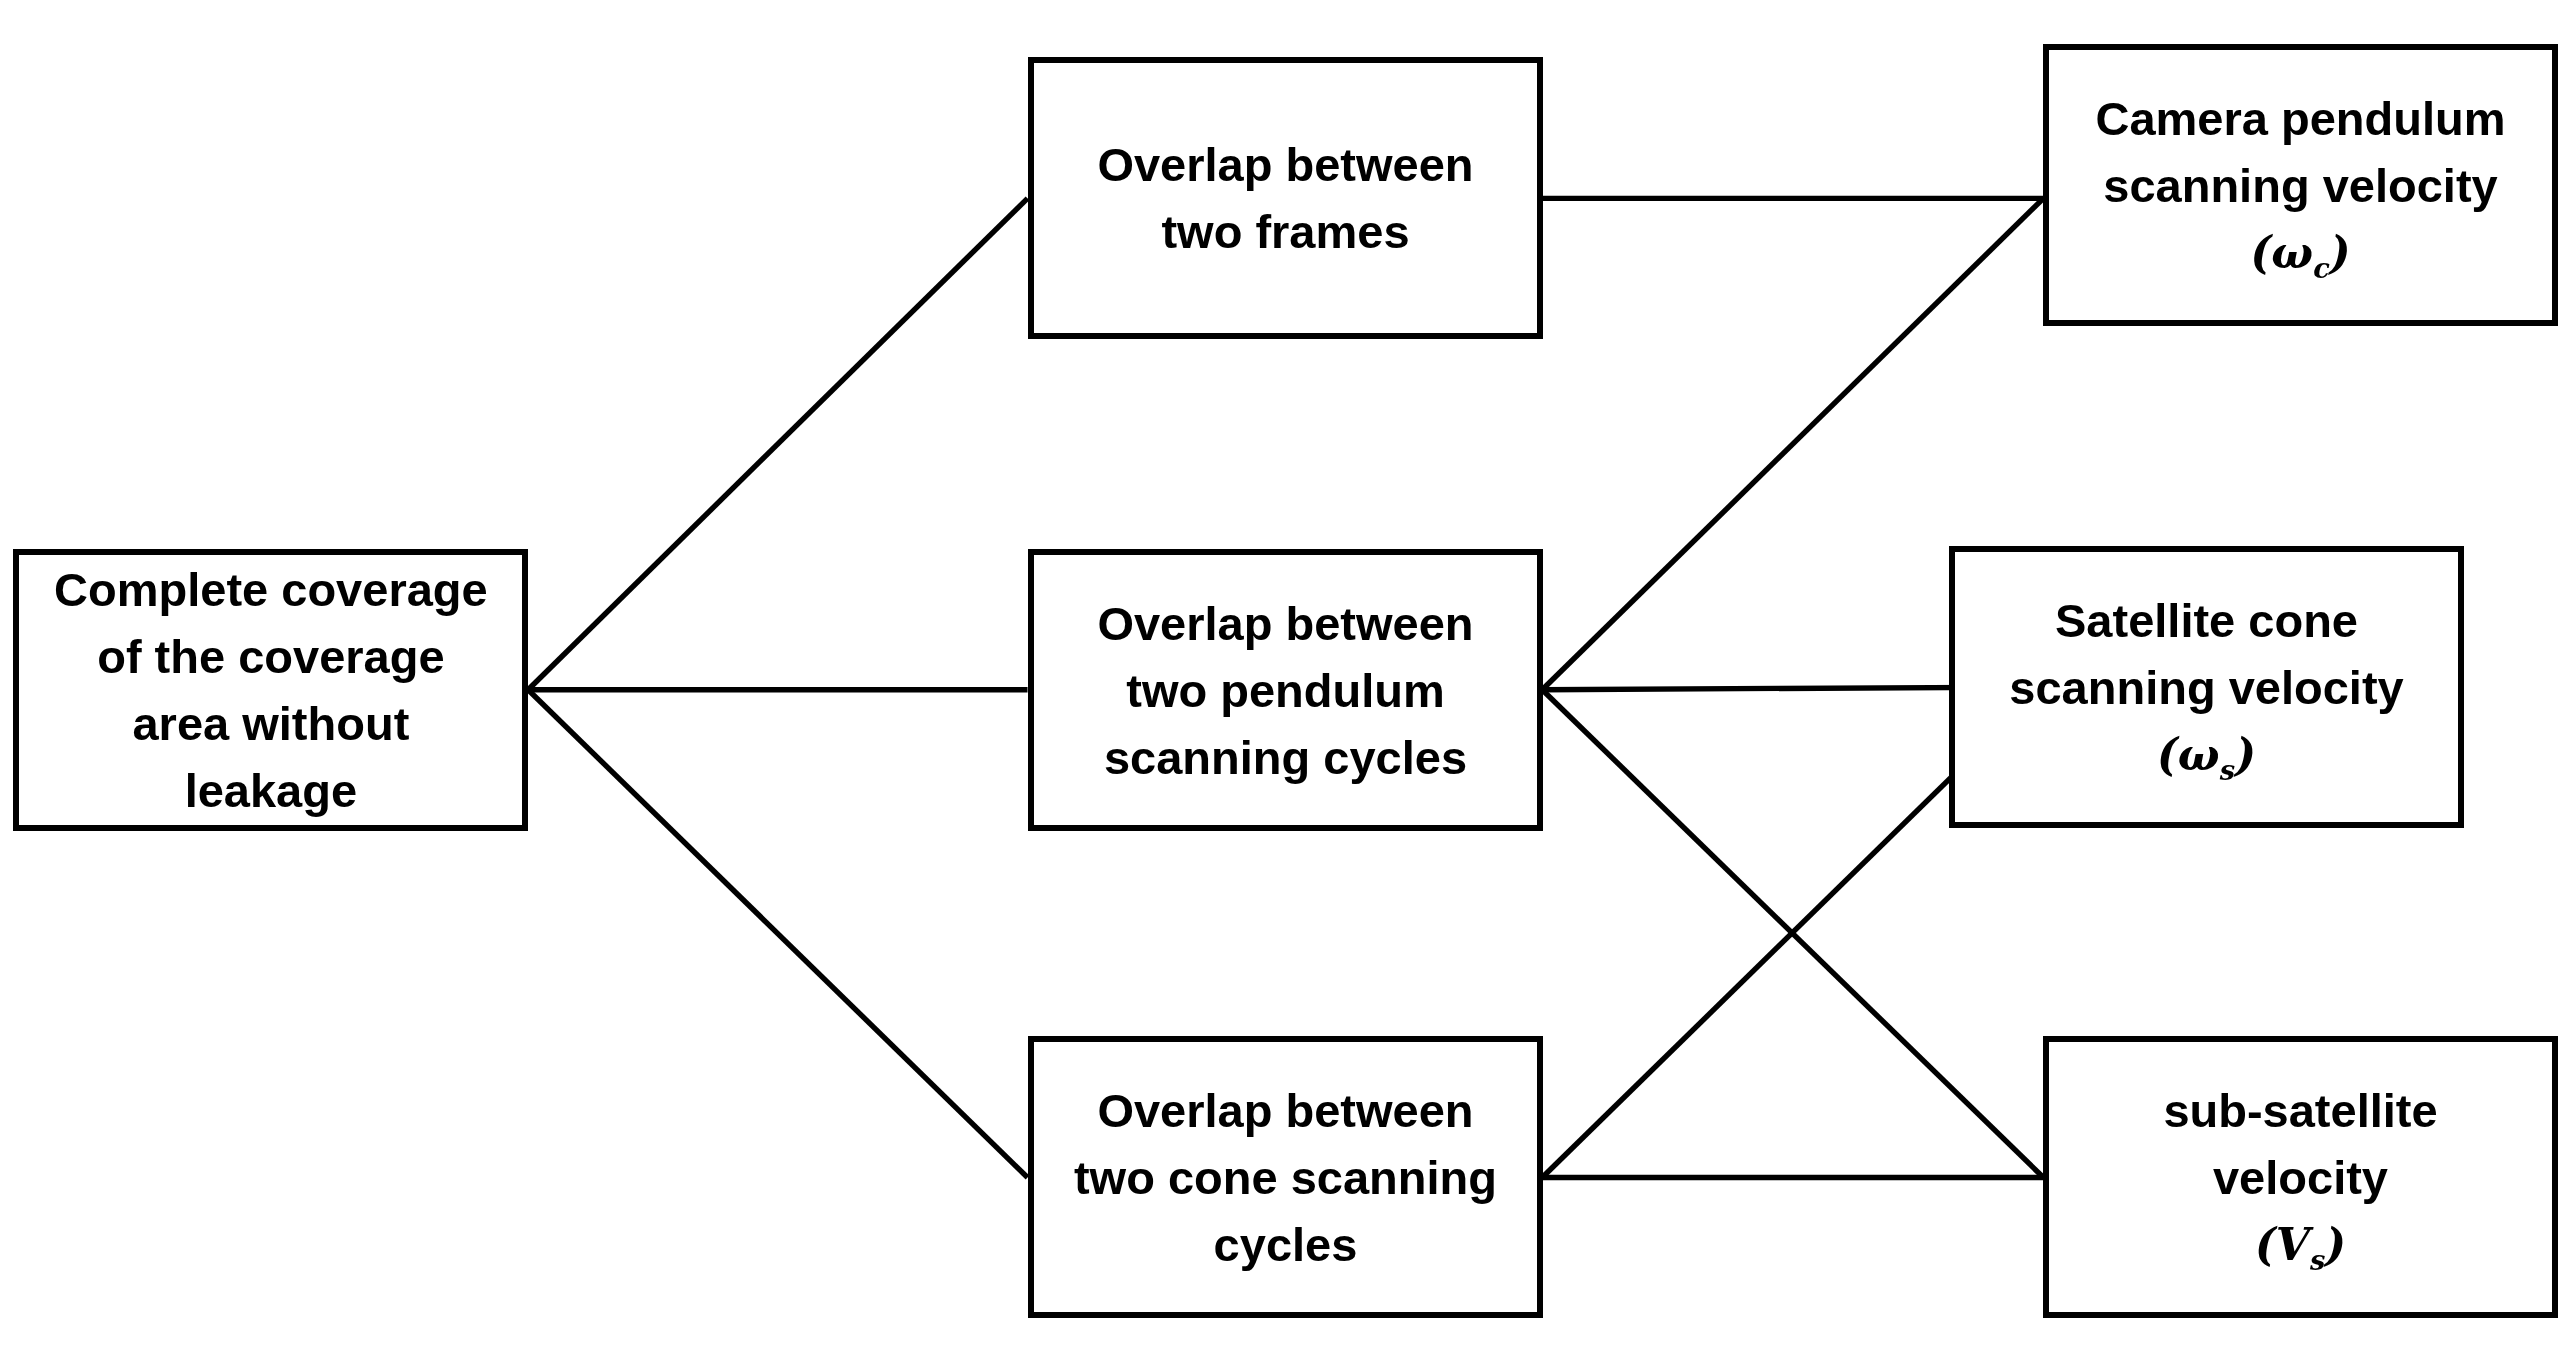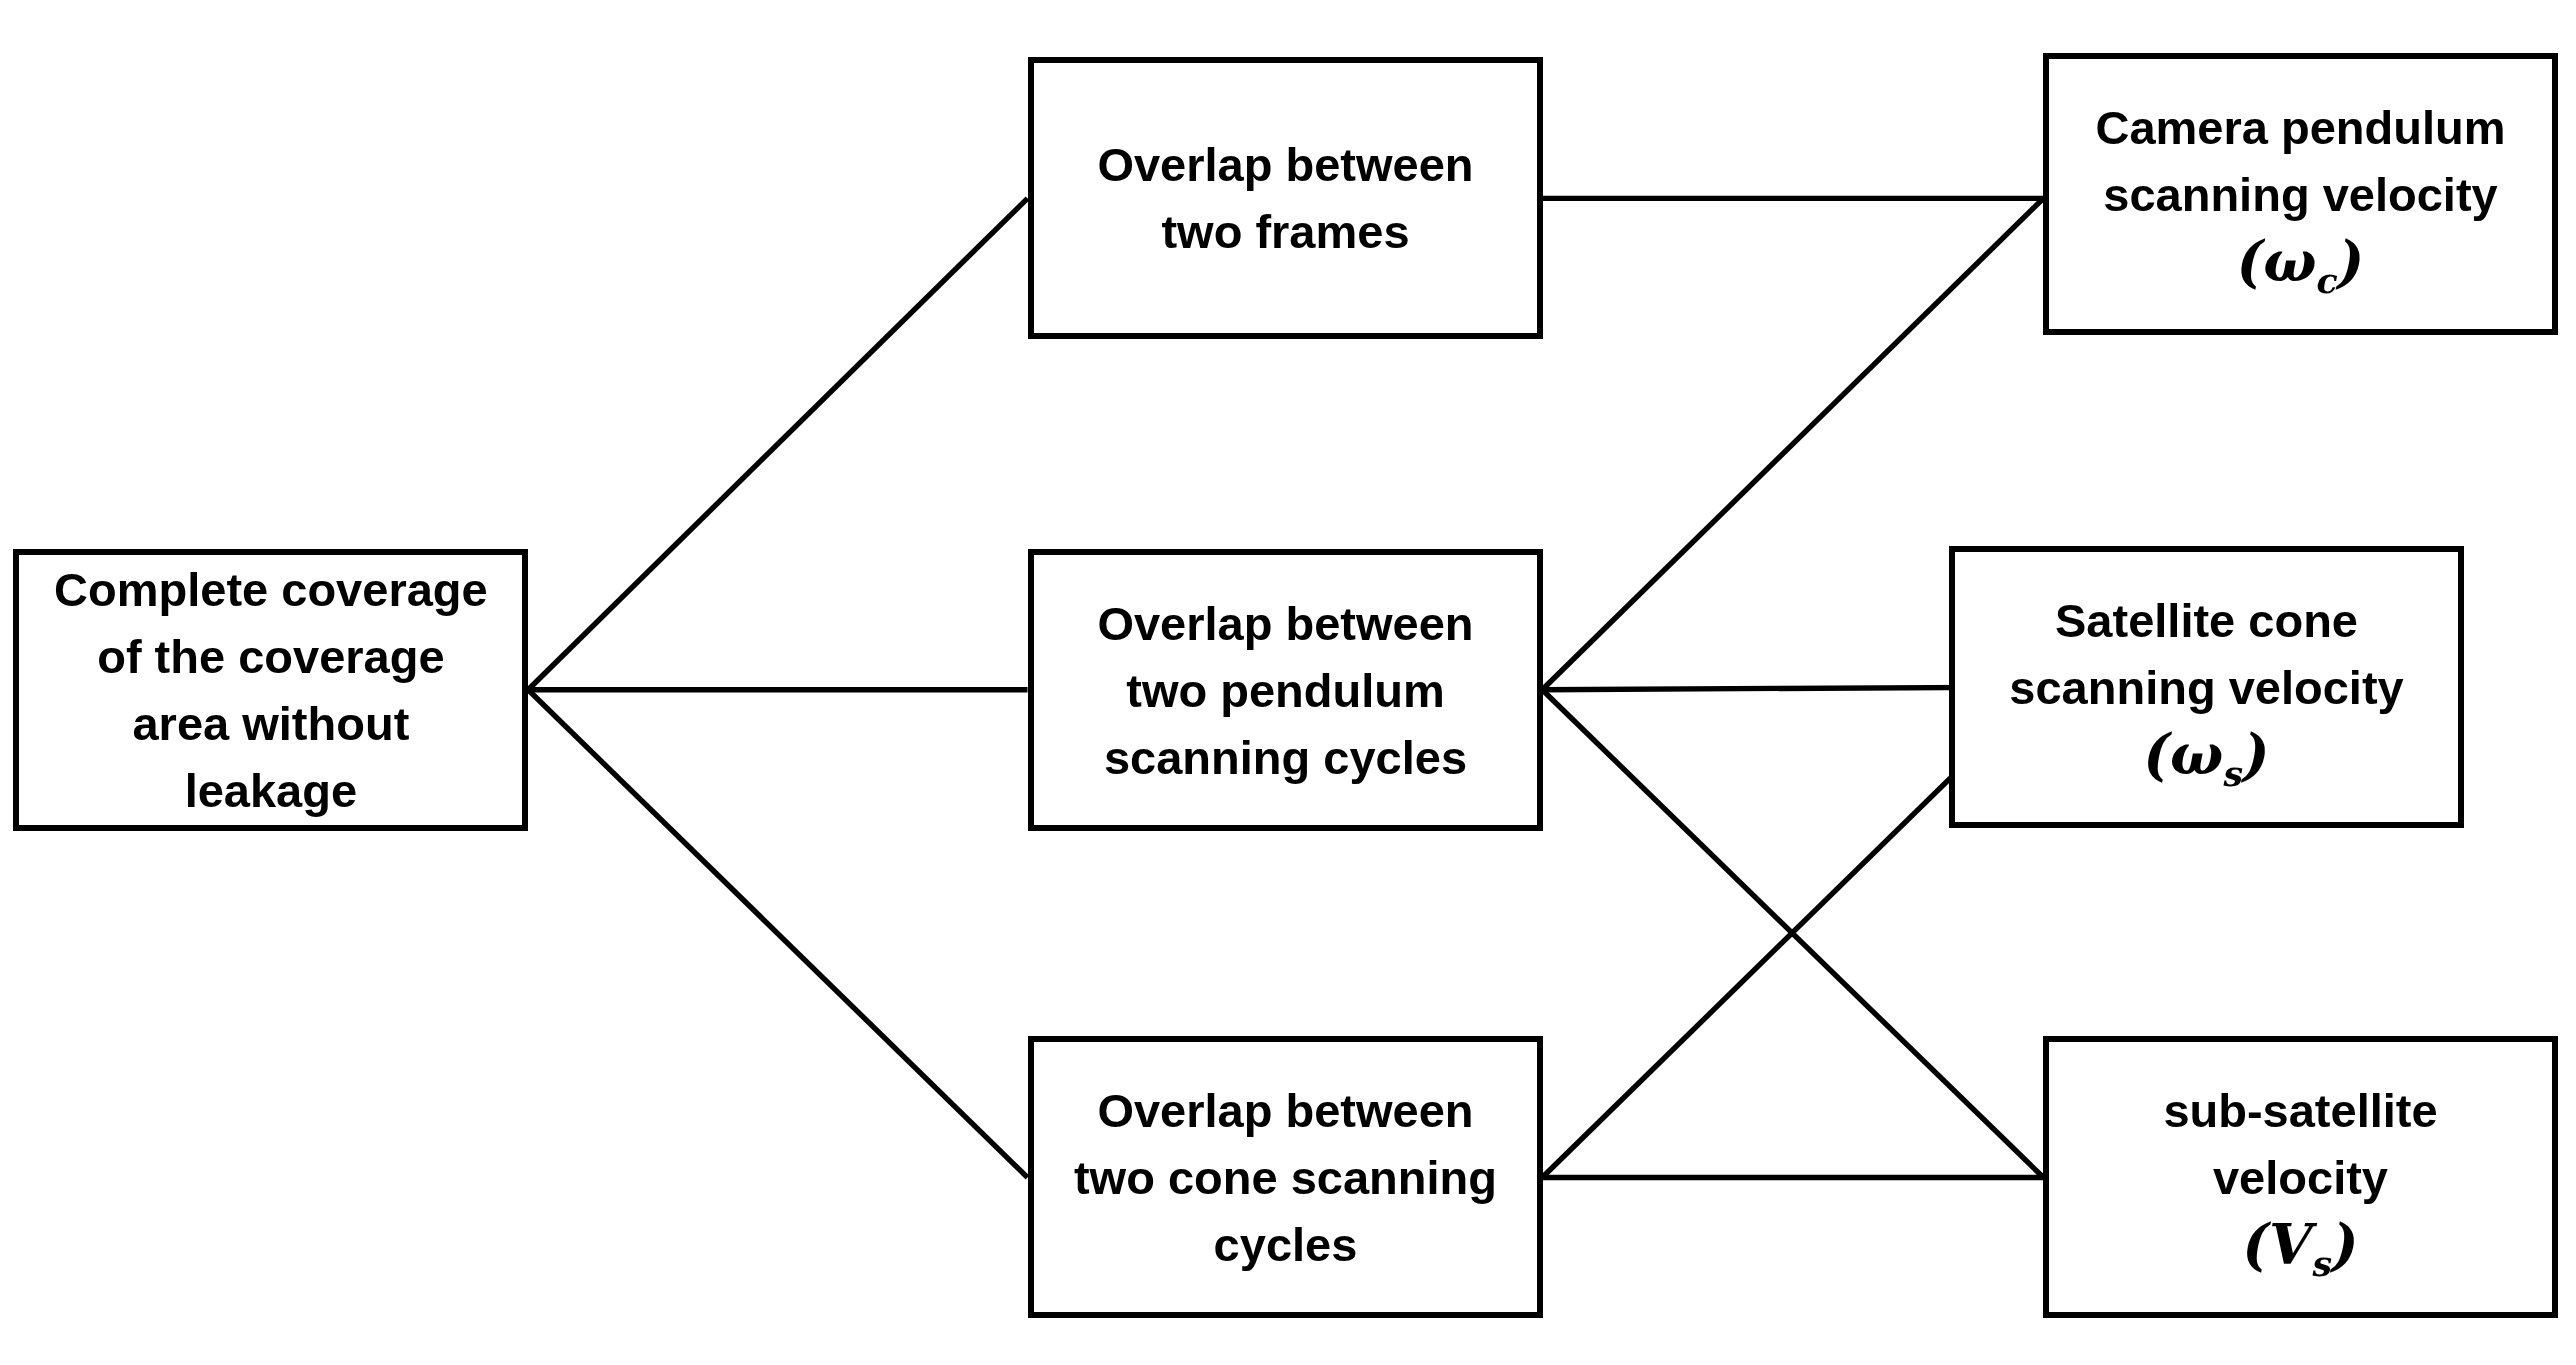--- a/index.html
+++ b/index.html
@@ -40,34 +40,34 @@
     font-weight: bold;
     font-size: 47px;
     line-height: 67px;
     color: #000000;
     letter-spacing: 0px;
   }
   .node .symbol {
     font-family: "DejaVu Serif", serif;
     font-style: italic;
     font-weight: bold;
-    font-size: 56px;
+    font-size: 44px;
     line-height: 67px;
     color: #000000;
   }
   .node .symbol sub {
     font-size: 0.62em;
     line-height: 0;
   }
   
   #n-goal     { left: 13.4px;   top: 549px;  }
   #n-frames   { left: 1028px; top: 57px;   }
   #n-pendulum { left: 1028px; top: 549px;  }
   #n-cone     { left: 1028px; top: 1036px; }
-  #n-camera   { left: 2043px; top: 53px;   }
+  #n-camera   { left: 2043px; top: 44px;   }
   #n-satcone  { left: 1949px; top: 546px;  }
   #n-subsat   { left: 2043px; top: 1036px; align-items: center; }
 </style>
 </head>
 <body>
 
 <div class="canvas">
 
   <svg class="edges" viewBox="0 0 2878 1526" xmlns="http://www.w3.org/2000/svg">
       <line x1="590" y1="770.5" x2="1148" y2="221.5" stroke="#000000" stroke-width="6"></line>

